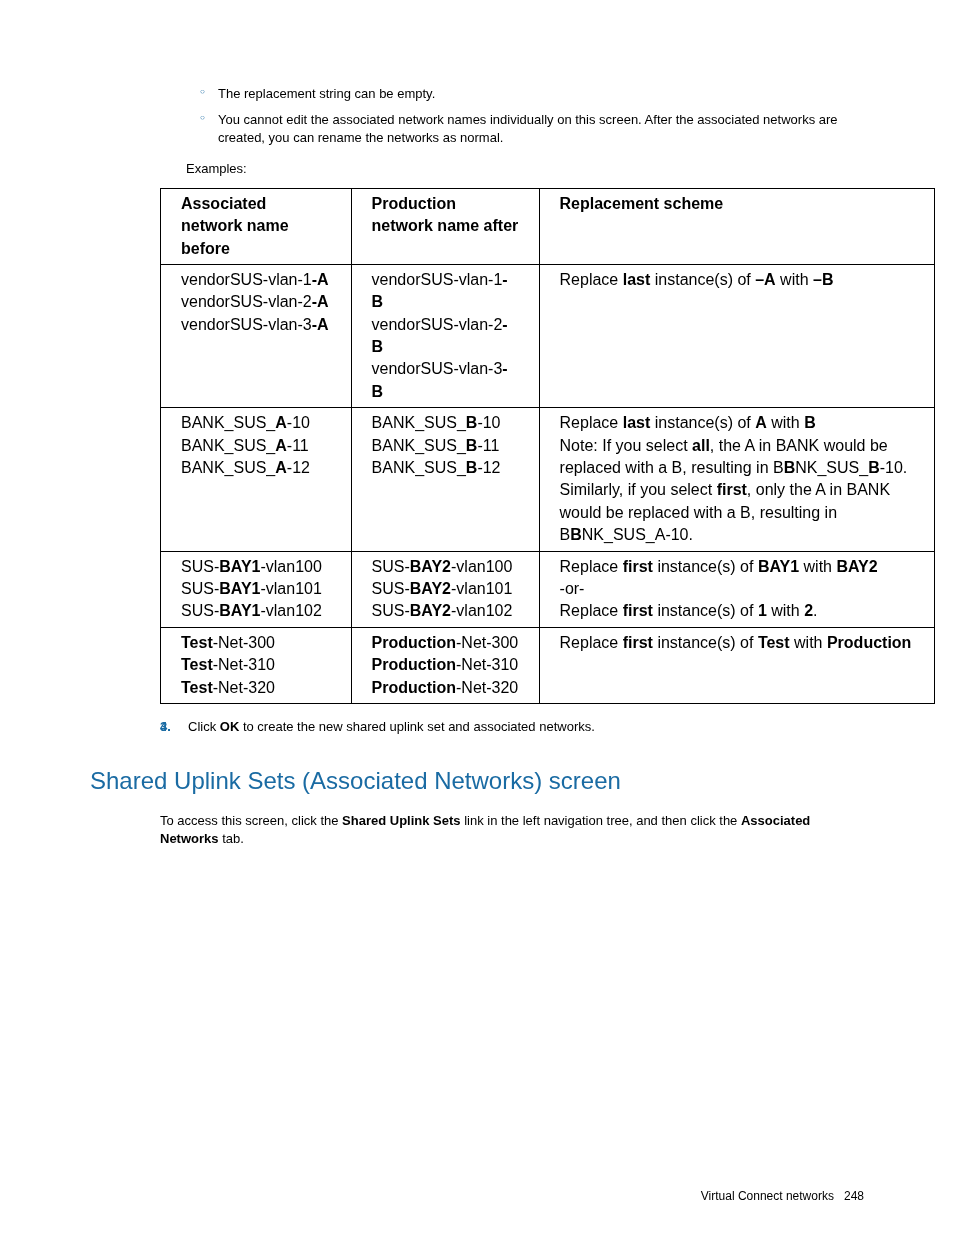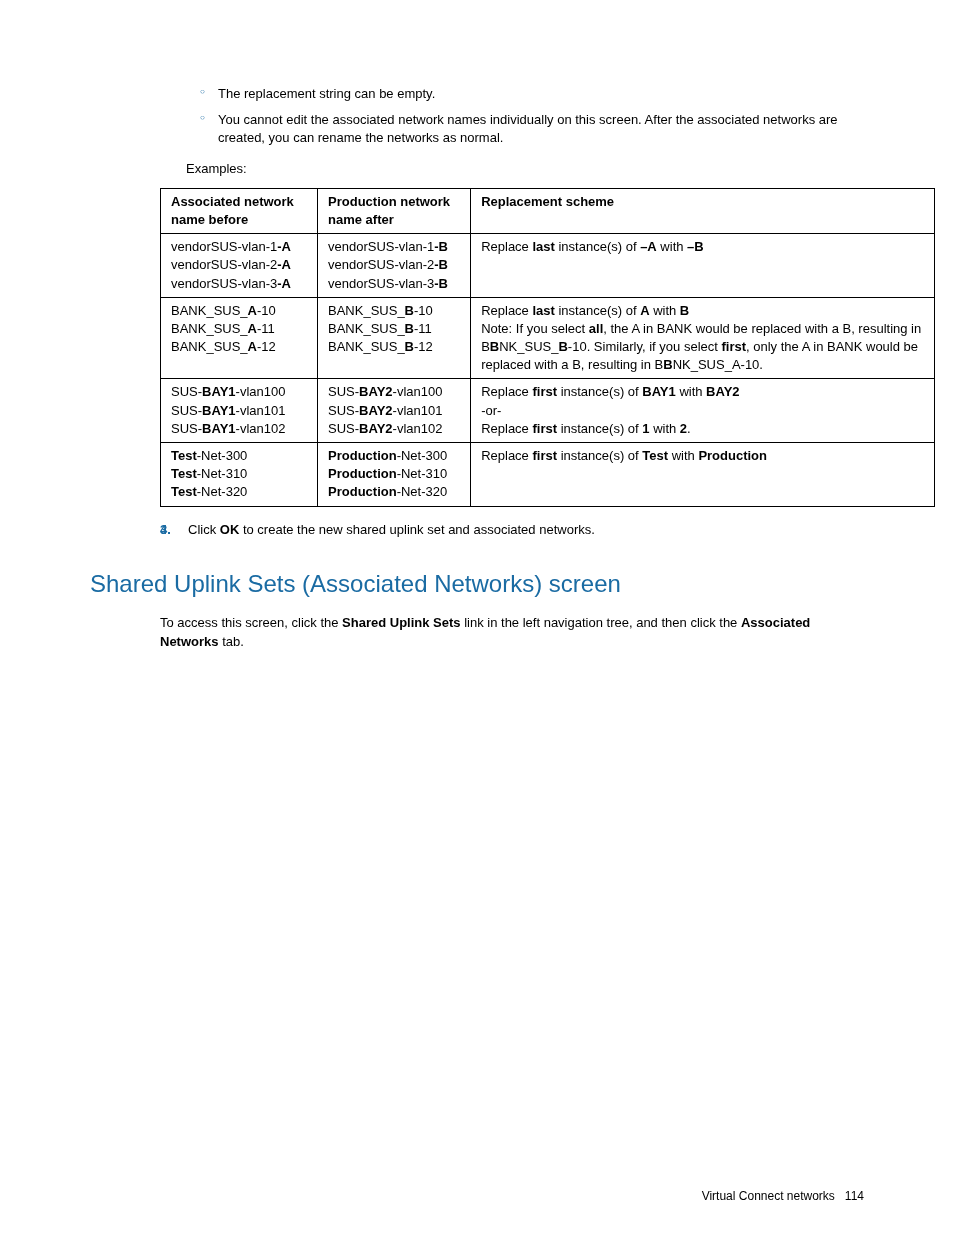--- a/index.html
+++ b/index.html
@@ -41,24 +41,24 @@
     margin-bottom: 10px;
   }
   .tbl {
     border-collapse: collapse;
     margin-left: 70px;
     width: 775px;
     margin-bottom: 14px;
   }
   .tbl th, .tbl td {
     border: 1px solid #000;
-    padding: 4px 10px;
+    padding: 4px 20px;
     text-align: left;
     vertical-align: top;
-    font-size: 13px;
+    font-size: 16px;
   }
   .tbl th {
     font-weight: bold;
   }
   .num-list {
     list-style: none;
     margin: 0 0 20px 70px;
     padding: 0;
   }
   .num-list li {
@@ -141,16 +141,16 @@
       <span class="num">4.</span>
       <span>Click <b>OK</b> to create the new shared uplink set and associated networks.</span>
     </li>
   </ol>
 
   <h1>Shared Uplink Sets (Associated Networks) screen</h1>
 
   <p class="body-p">To access this screen, click the <b>Shared Uplink Sets</b> link in the left navigation tree, and then click the <b>Associated Networks</b> tab.</p>
 
   <div class="footer">
-    <span>Virtual Connect networks</span>&nbsp;&nbsp;&nbsp;<span>114</span>
+    <span>Virtual Connect networks</span>&nbsp;&nbsp;&nbsp;<span>248</span>
   </div>
 
 </div>
 
 </body></html>

